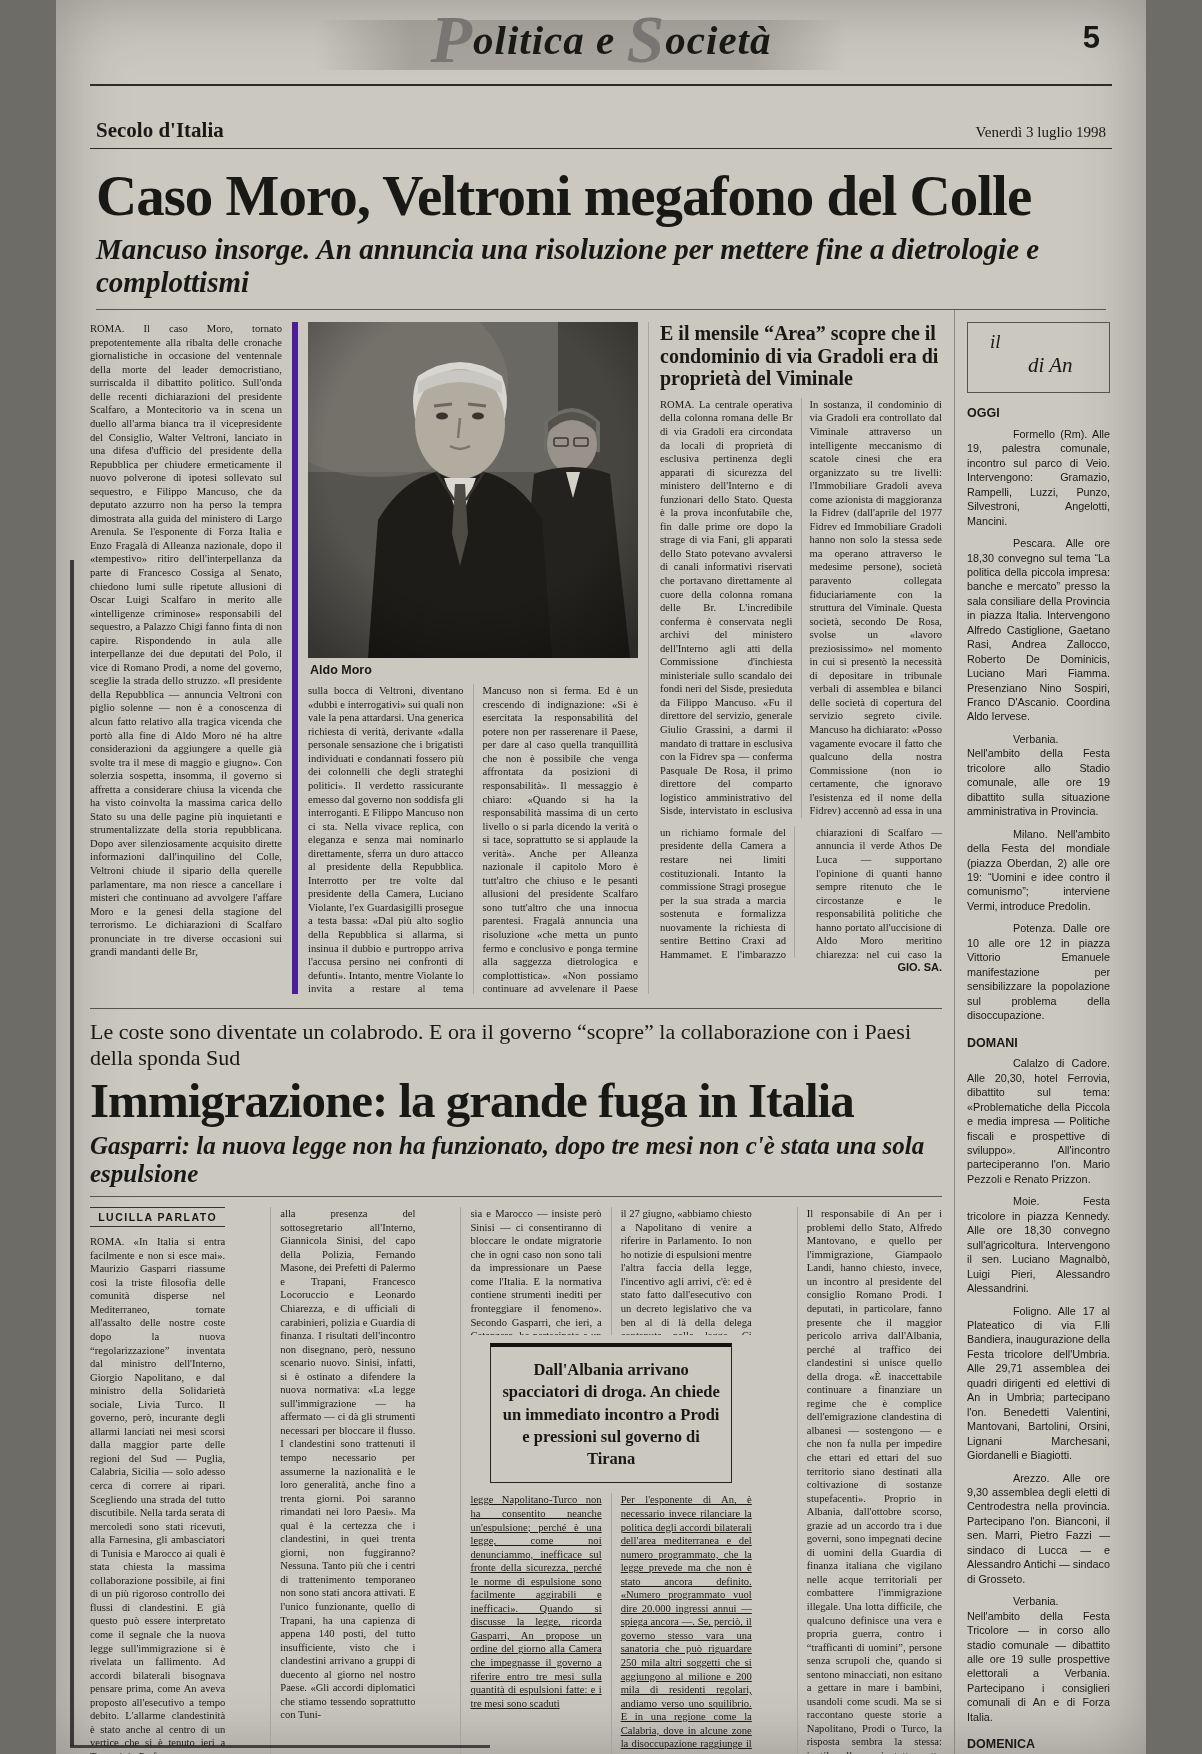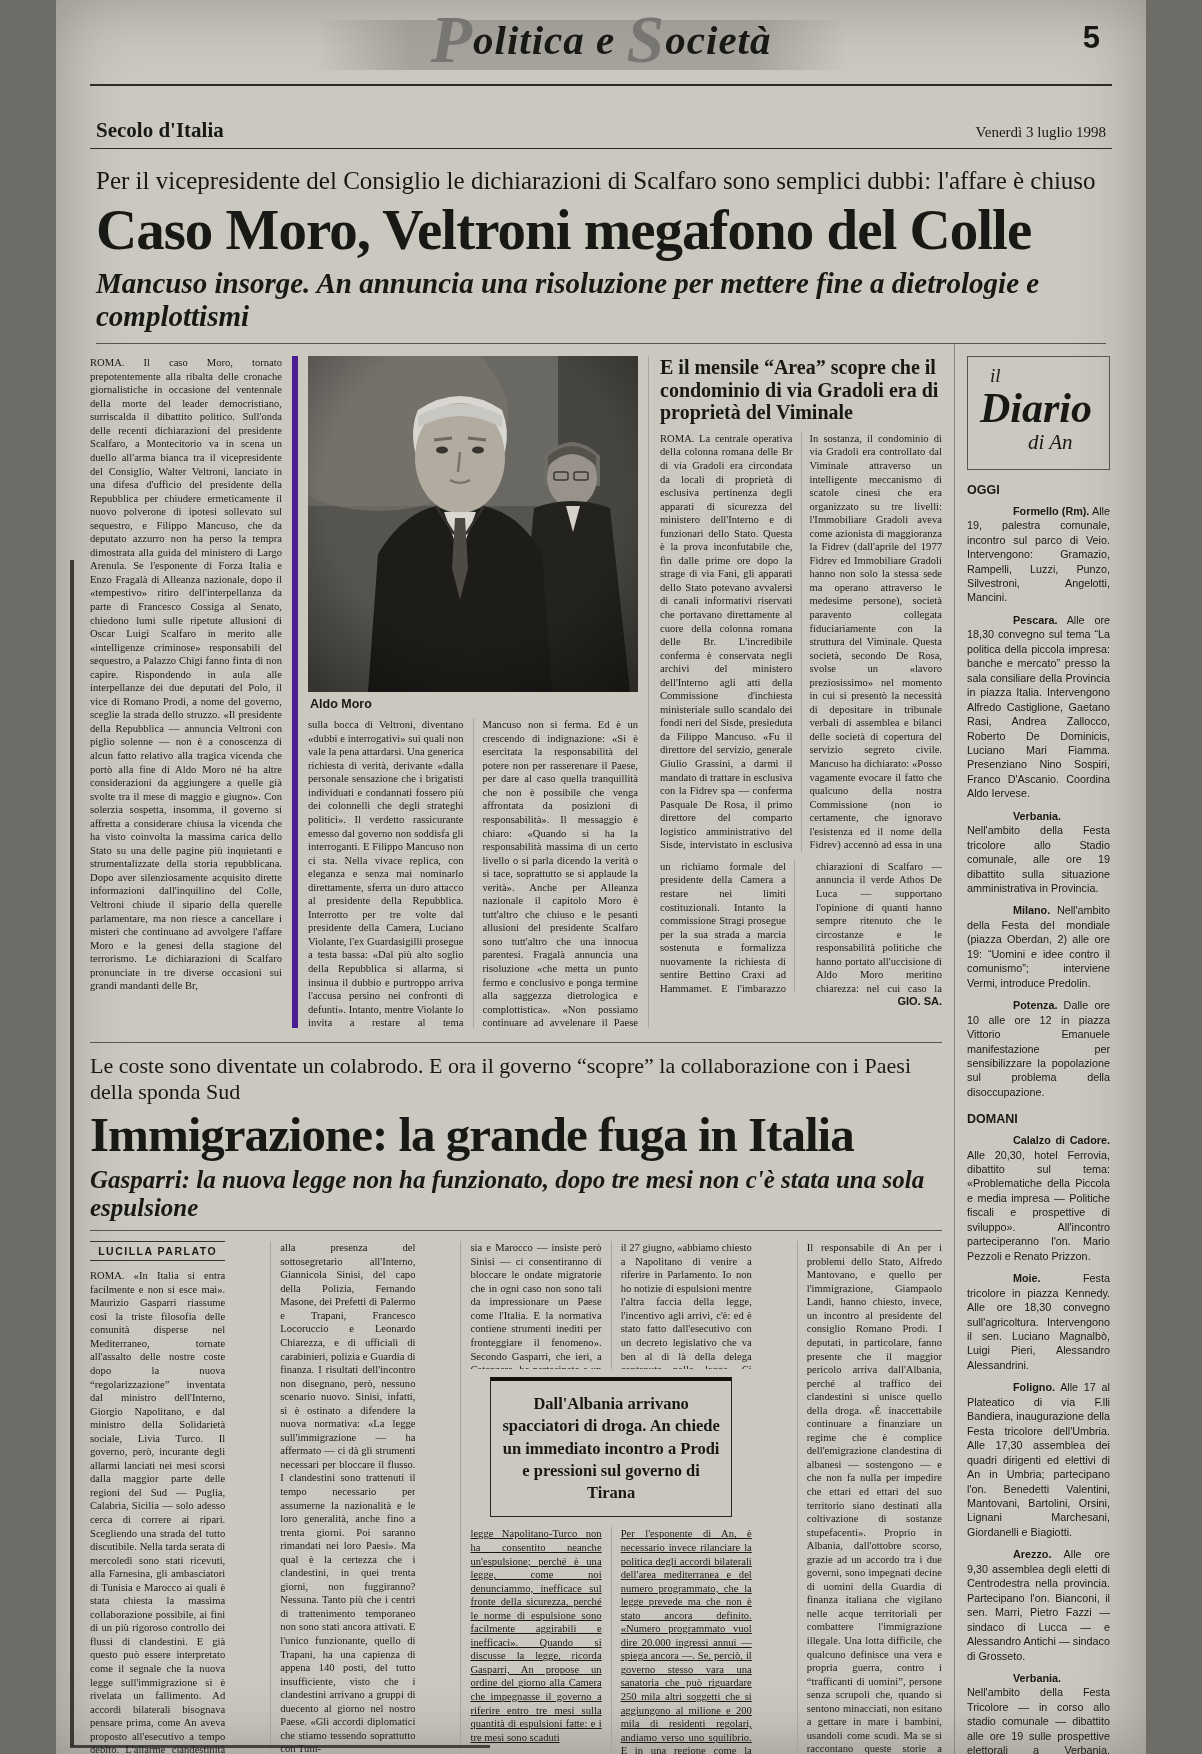--- a/index.html
+++ b/index.html
@@ -78,42 +78,41 @@
     padding:12px 10px; text-align:center; font-weight:bold; font-size:16.5px; line-height:1.35; }
 
   
   .diario-box { border:1px solid #56544f; padding:8px 12px 14px; margin-bottom:10px; }
   .diario-il { font-style:italic; font-size:19px; margin-left:10px; }
   .diario-main { font-style:italic; font-weight:bold; font-size:42px; line-height:1.02; }
   .diario-sub { font-style:italic; font-size:21px; margin-left:48px; }
   .sidebar-text { font-family:"Liberation Sans",sans-serif; font-size:10.8px; line-height:1.34; text-align:justify; }
   .sb-heading { font-family:"Liberation Sans",sans-serif; font-weight:bold; font-size:12.5px; margin:12px 0 5px; }
   .sb-entry { margin-bottom:8px; }
-  .sb-city { font-weight:bold;padding-left:46px; }
+  .sb-city { font-weight:normal;padding-left:46px; }
 </style>
 </head>
 <body>
 
 <div class="page">
   <div class="edge-line"></div>
   <div class="edge-bottom"></div>
 
   <div class="top">
     <div class="banner-band"></div>
     <div class="banner"><span class="bigletter">P</span><span>olitica e </span><span class="bigletter">S</span><span>ocietà</span></div>
     <div class="pagenum">5</div>
   </div>
 
   <div class="masthead-row">
     <span class="masthead">Secolo d'Italia</span>
     <span class="issue-date">Venerdì 3 luglio 1998</span>
   </div>
 
   <div class="a1-head">
-    <div class="a1-kicker">Per il vicepresidente del Consiglio le dichiarazioni di Scalfaro sono semplici dubbi: l'affare è chiuso</div>
     <div class="a1-headline">Caso Moro, Veltroni megafono del Colle</div>
     <div class="a1-subhead">Mancuso insorge. An annuncia una risoluzione per mettere fine a dietrologie e complottismi</div>
   </div>
 
   <div class="content">
     <div class="left-main">
 
       <div class="a1-body">
         <div class="a1-col1 bodytext">ROMA. Il caso Moro, tornato prepotentemente alla ribalta delle cronache giornalistiche in occasione del ventennale della morte del leader democristiano, surriscalda il dibattito politico. Sull'onda delle recenti dichiarazioni del presidente Scalfaro, a Montecitorio va in scena un duello all'arma bianca tra il vicepresidente del Consiglio, Walter Veltroni, lanciato in una difesa d'ufficio del presidente della Repubblica per chiudere ermeticamente il nuovo polverone di ipotesi sollevato sul sequestro, e Filippo Mancuso, che da deputato azzurro non ha perso la tempra dimostrata alla guida del ministero di Largo Arenula. Se l'esponente di Forza Italia e Enzo Fragalà di Alleanza nazionale, dopo il «tempestivo» ritiro dell'interpellanza da parte di Francesco Cossiga al Senato, chiedono lumi sulle ripetute allusioni di Oscar Luigi Scalfaro in merito alle «intelligenze criminose» responsabili del sequestro, a Palazzo Chigi fanno finta di non capire. Rispondendo in aula alle interpellanze dei due deputati del Polo, il vice di Romano Prodi, a nome del governo, sceglie la strada dello struzzo. «Il presidente della Repubblica — annuncia Veltroni con piglio solenne — non è a conoscenza di alcun fatto relativo alla tragica vicenda che portò alla fine di Aldo Moro né ha altre considerazioni da aggiungere a quelle già svolte tra il mese di maggio e giugno». Con solerzia sospetta, insomma, il governo si affretta a considerare chiusa la vicenda che ha visto coinvolta la massima carica dello Stato su una delle pagine più inquietanti e strumentalizzate della storia repubblicana. Dopo aver silenziosamente acquisito dirette informazioni dall'inquilino del Colle, Veltroni chiude il sipario della querelle parlamentare, ma non riesce a cancellare i misteri che continuano ad avvolgere l'affare Moro e la genesi della stagione del terrorismo. Le dichiarazioni di Scalfaro pronunciate in tre diverse occasioni sui grandi mandanti delle Br,</div>
 
@@ -197,36 +196,35 @@
             </div>
           </div>
           <div class="a2-col bodytext">Il responsabile di An per i problemi dello Stato, Alfredo Mantovano, e quello per l'immigrazione, Giampaolo Landi, hanno chiesto, invece, un incontro al presidente del consiglio Romano Prodi. I deputati, in particolare, fanno presente che il maggior pericolo arriva dall'Albania, perché al traffico dei clandestini si unisce quello della droga. «È inaccettabile continuare a finanziare un regime che è complice dell'emigrazione clandestina di albanesi — sostengono — e che non fa nulla per impedire che ettari ed ettari del suo territorio siano destinati alla coltivazione di sostanze stupefacenti». Proprio in Albania, dall'ottobre scorso, grazie ad un accordo tra i due governi, sono impegnati decine di uomini della Guardia di finanza italiana che vigilano nelle acque territoriali per combattere l'immigrazione illegale. Una lotta difficile, che qualcuno definisce una vera e propria guerra, contro i “trafficanti di uomini”, persone senza scrupoli che, quando si sentono minacciati, non esitano a gettare in mare i bambini, usandoli come scudi. Ma se si raccontano queste storie a Napolitano, Prodi o Turco, la risposta sembra la stessa: inutile allarmarsi, tutto sotto controllo.</div>
         </div>
       </div>
     </div>
 
     <div class="sidebar">
       <div class="diario-box">
         <div class="diario-il">il</div>
-        <div class="diario-main">Diario</div>
         <div class="diario-sub">di An</div>
       </div>
 
       <div class="sidebar-text">
         <div class="sb-heading">OGGI</div>
         <div class="sb-entry"><span class="sb-city">Formello (Rm).</span> <span>Alle 19, palestra comunale, incontro sul parco di Veio. Intervengono: Gramazio, Rampelli, Luzzi, Punzo, Silvestroni, Angelotti, Mancini.</span></div>
         <div class="sb-entry"><span class="sb-city">Pescara.</span> <span>Alle ore 18,30 convegno sul tema “La politica della piccola impresa: banche e mercato” presso la sala consiliare della Provincia in piazza Italia. Intervengono Alfredo Castiglione, Gaetano Rasi, Andrea Zallocco, Roberto De Dominicis, Luciano Mari Fiamma. Presenziano Nino Sospiri, Franco D'Ascanio. Coordina Aldo Iervese.</span></div>
         <div class="sb-entry"><span class="sb-city">Verbania.</span> <span>Nell'ambito della Festa tricolore allo Stadio comunale, alle ore 19 dibattito sulla situazione amministrativa in Provincia.</span></div>
         <div class="sb-entry"><span class="sb-city">Milano.</span> <span>Nell'ambito della Festa del mondiale (piazza Oberdan, 2) alle ore 19: “Uomini e idee contro il comunismo”; interviene Vermi, introduce Predolin.</span></div>
         <div class="sb-entry"><span class="sb-city">Potenza.</span> <span>Dalle ore 10 alle ore 12 in piazza Vittorio Emanuele manifestazione per sensibilizzare la popolazione sul problema della disoccupazione.</span></div>
 
         <div class="sb-heading">DOMANI</div>
         <div class="sb-entry"><span class="sb-city">Calalzo di Cadore.</span> <span>Alle 20,30, hotel Ferrovia, dibattito sul tema: «Problematiche della Piccola e media impresa — Politiche fiscali e prospettive di sviluppo». All'incontro parteciperanno l'on. Mario Pezzoli e Renato Prizzon.</span></div>
         <div class="sb-entry"><span class="sb-city">Moie.</span> <span>Festa tricolore in piazza Kennedy. Alle ore 18,30 convegno sull'agricoltura. Intervengono il sen. Luciano Magnalbò, Luigi Pieri, Alessandro Alessandrini.</span></div>
-        <div class="sb-entry"><span class="sb-city">Foligno.</span> <span>Alle 17 al Plateatico di via F.lli Bandiera, inaugurazione della Festa tricolore dell'Umbria. Alle 17,30 assemblea dei quadri dirigenti ed elettivi di An in Umbria; partecipano l'on. Benedetti Valentini, Mantovani, Bartolini, Orsini, Lignani Marchesani, Giordanelli e Biagiotti.</span></div>
+        <div class="sb-entry"><span class="sb-city">Foligno.</span> <span>Alle 17 al Plateatico di via F.lli Bandiera, inaugurazione della Festa tricolore dell'Umbria. Alle 29,71 assemblea dei quadri dirigenti ed elettivi di An in Umbria; partecipano l'on. Benedetti Valentini, Mantovani, Bartolini, Orsini, Lignani Marchesani, Giordanelli e Biagiotti.</span></div>
         <div class="sb-entry"><span class="sb-city">Arezzo.</span> <span>Alle ore 9,30 assemblea degli eletti di Centrodestra nella provincia. Partecipano l'on. Bianconi, il sen. Marri, Pietro Fazzi — sindaco di Lucca — e Alessandro Antichi — sindaco di Grosseto.</span></div>
         <div class="sb-entry"><span class="sb-city">Verbania.</span> <span>Nell'ambito della Festa Tricolore — in corso allo stadio comunale — dibattito alle ore 19 sulle prospettive elettorali a Verbania. Partecipano i consiglieri comunali di An e di Forza Italia.</span></div>
 
         <div class="sb-heading">DOMENICA</div>
         <div class="sb-entry"><span class="sb-city">Verbania.</span> <span>Chiusura della Festa tricolore allo stadio comunale.</span></div>
         <div class="sb-entry"><span class="sb-city">Rimini.</span> <span>All'hotel Villa Rosa Riviera — in viale Vespucci, 71 — è convocato il coordinamento regionale di An. Presiede l'on. Filippo Berselli.</span></div>
         <div class="sb-entry"><span class="sb-city">Monza.</span> <span>Alle ore 9,30 nella Sala Santa Maddalena, incontro-dibattito sul tema “Il diritto alla vita e la fecondazione assistita”. Intervengono il prof. Lorenzo Cantini, la prof.ssa Edda Ceraso, i dott. Luciano Moretti e Rubens Fadioi. Coordina Carlo Tarpo.</span></div>
       </div>
     </div>
   </div>

